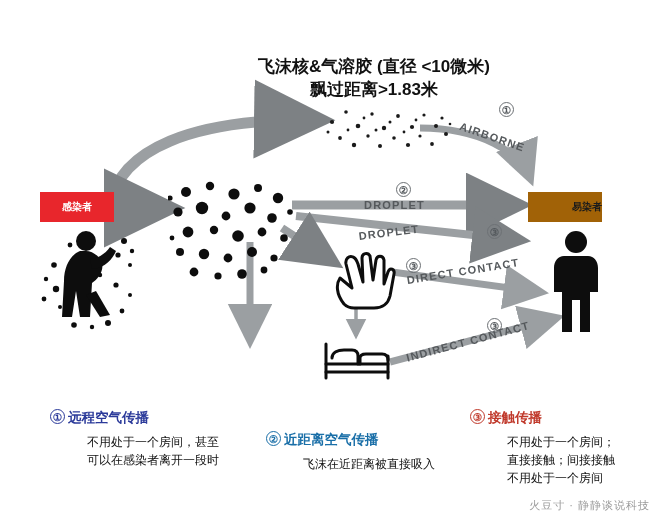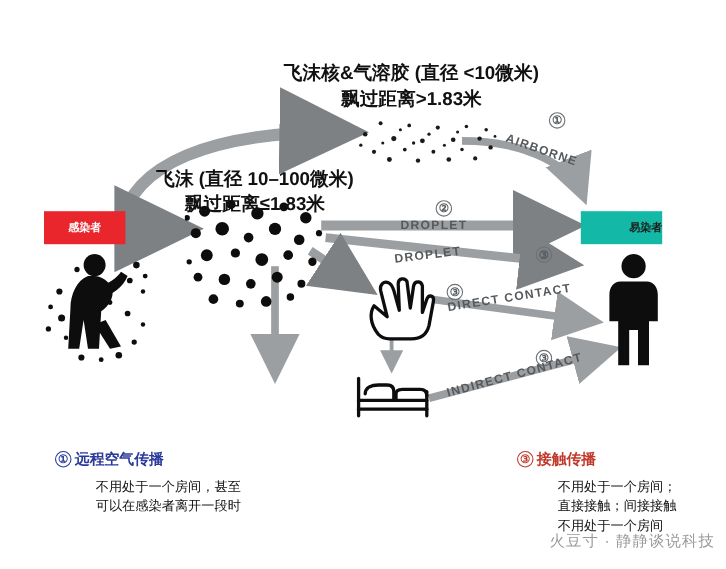--- a/index.html
+++ b/index.html
@@ -66,21 +66,21 @@
     box-sizing: border-box;
   }
   .box-infected {
     background: #e8262c;
     width: 74px;
     height: 30px;
     left: 40px;
     top: 192px;
   }
   .box-susceptible {
-    background: #14b8a6;
+    background: #a16207;
     color: #1b1b1b;
     width: 74px;
     height: 30px;
     left: 528px;
     top: 192px;
     padding-left: 44px;
   }
 
   
   .legend-col {
@@ -98,22 +98,22 @@
   .legend-body { color: #111; margin-left: 37px; }
   .legend-body div { white-space: nowrap; }
 
   .t-blue { color: #2b3a9a; }
   .t-teal { color: #1a6fa8; }
   .t-red  { color: #c0392b; }
 
   .footer {
     position: absolute;
     right: 10px;
-    bottom: 16px;
-    font-size: 14px;
+    bottom: 4px;
+    font-size: 11px;
     color: #9a9a9a;
     letter-spacing: 1px;
     white-space: nowrap;
   }
 
   svg { display: block; }
 </style>
 </head>
 <body>
 
@@ -278,24 +278,20 @@
       <path d="M10,20 C10,14 16,12 22,12 L30,12 C34,12 36,14 36,18 L36,26"></path>
       <path d="M38,26 L38,20 C38,17 40,16 44,16 L60,16 C64,16 66,18 66,22"></path>
     </g>
   </svg>
 
   <div class="abs label center" style="left:258px;top:56px;">
     <div>飞沫核&amp;气溶胶 (直径 &lt;10微米)</div>
     <div>飘过距离&gt;1.83米</div>
   </div>
 
-  <div class="abs label center" style="left:142px;top:152px;">
-    <div>飞沫 (直径 10–100微米)</div>
-    <div>飘过距离≤1.83米</div>
-  </div>
 
   <div class="abs" style="left:499px;top:100px;">
     <span class="circ-num">①</span>
   </div>
   <div class="abs path-label" style="left:462px;top:120px;transform:rotate(19deg);transform-origin:left top;">AIRBORNE</div>
 
   <div class="abs" style="left:396px;top:180px;">
     <span class="circ-num">②</span>
   </div>
   <div class="abs path-label" style="left:364px;top:199px;">DROPLET</div>
@@ -321,20 +317,28 @@
   <div class="legend-col" style="left:50px;top:408px;width:200px;">
     <div class="legend-title t-blue">
       <span class="circ-num" style="border-color:#2b3a9a;color:#2b3a9a;">①</span><span>远程空气传播</span>
     </div>
     <div class="legend-body">
       <div>不用处于一个房间，甚至</div>
       <div>可以在感染者离开一段时</div>
     </div>
   </div>
 
+  <div class="legend-col" style="left:266px;top:430px;width:200px;">
+    <div class="legend-title t-teal">
+      <span class="circ-num" style="border-color:#1a6fa8;color:#1a6fa8;">②</span><span>近距离空气传播</span>
+    </div>
+    <div class="legend-body">
+      <div>飞沫在近距离被直接吸入</div>
+    </div>
+  </div>
 
   <div class="legend-col" style="left:470px;top:408px;width:190px;">
     <div class="legend-title t-red">
       <span class="circ-num" style="border-color:#c0392b;color:#c0392b;">③</span><span>接触传播</span>
     </div>
     <div class="legend-body">
       <div>不用处于一个房间；</div>
       <div>直接接触；间接接触</div>
       <div>不用处于一个房间</div>
     </div>

